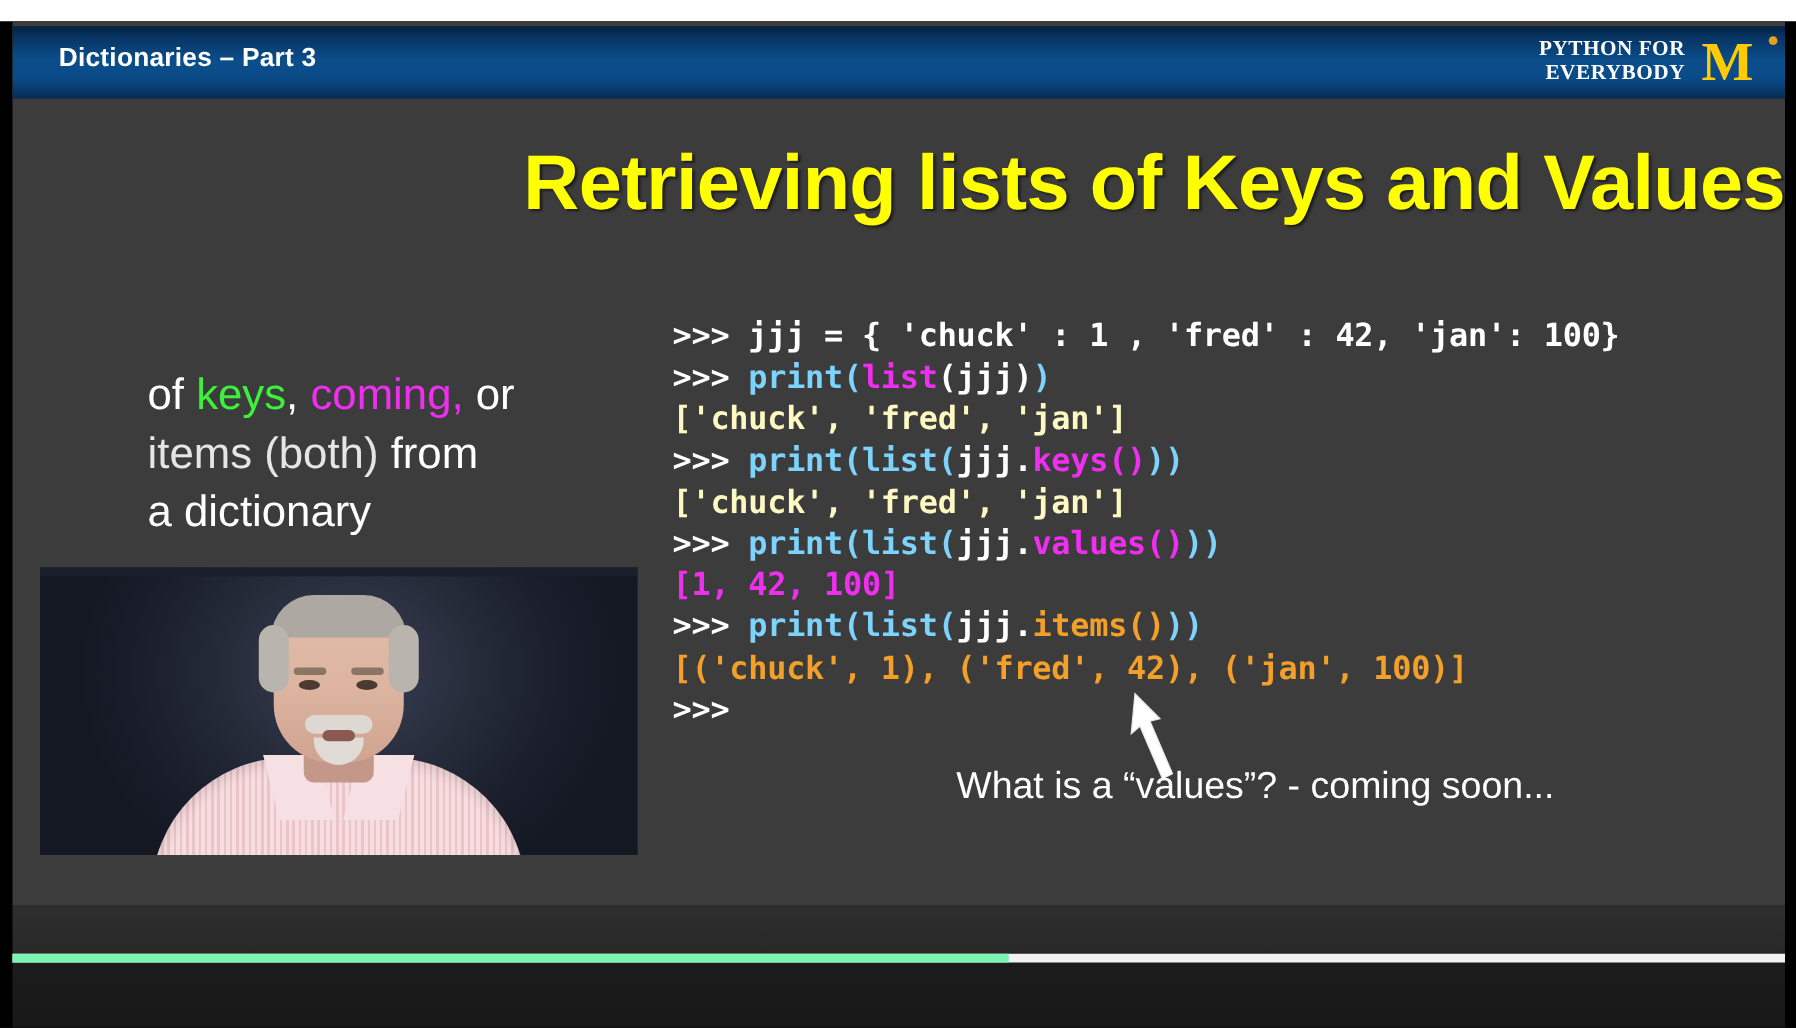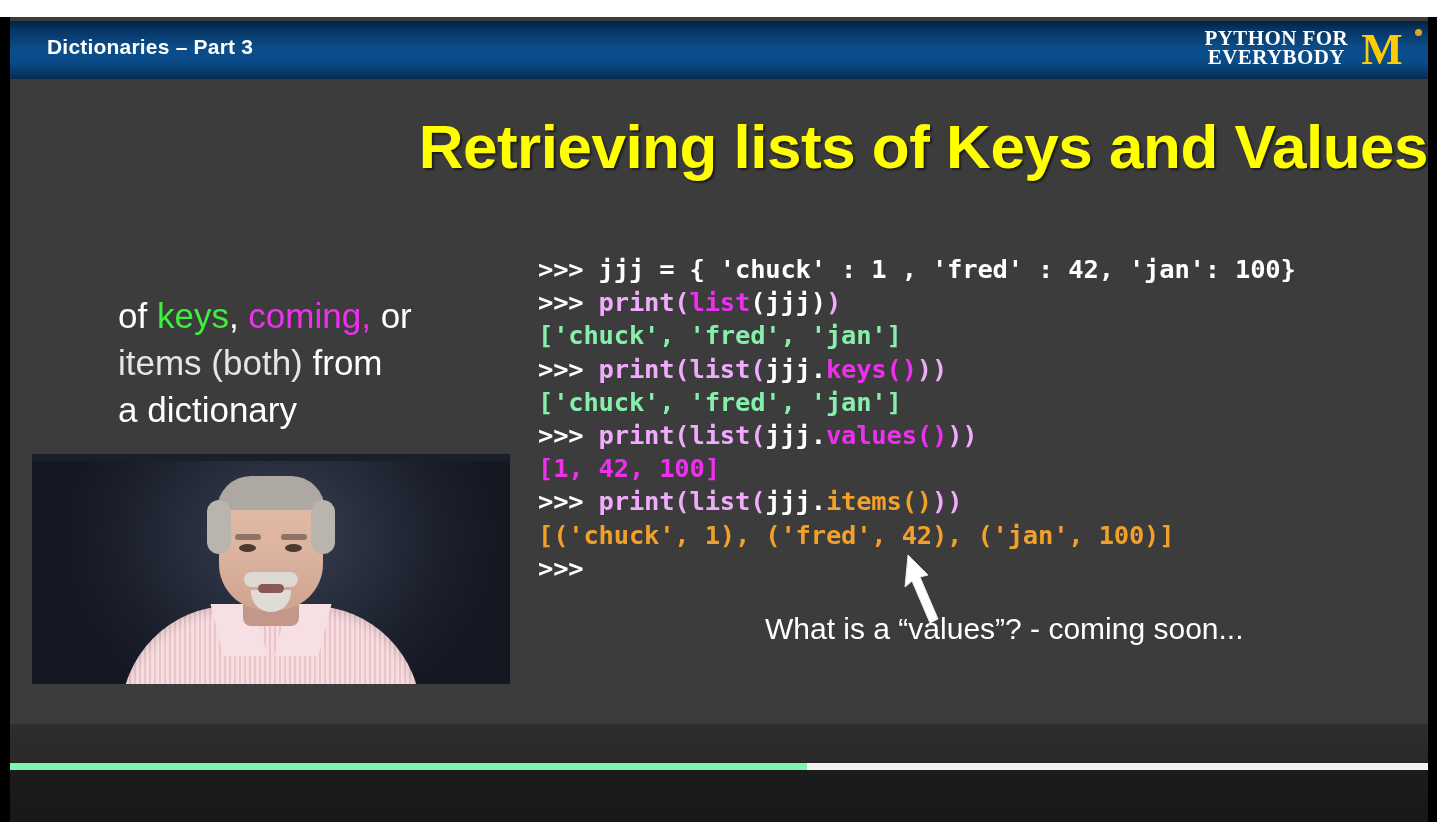--- a/index.html
+++ b/index.html
@@ -47,25 +47,25 @@
     left: 37px; top: 14px;
     font-size: 21px;
     font-weight: bold;
     color: #ffffff;
     letter-spacing: 0.2px;
     white-space: nowrap;
   }
   .brand-block {
     position: absolute;
     right: 80px; top: 8px;
-    text-align: center;
+    text-align: right;
     font-family: "Liberation Serif", serif;
     color: #ffffff;
     font-weight: bold;
-    font-size: 21px;
+    font-size: 17px;
     line-height: 19px;
     letter-spacing: 0.4px;
   }
   .brand-line { display: block; white-space: nowrap; }
   .m-logo {
     position: absolute;
     right: 22px; top: 10px;
     width: 48px; height: 40px;
     color: #ffcb05;
     font-family: "Liberation Serif", serif;
@@ -206,23 +206,23 @@
     left: 528px; top: 236px;
     font-family: "DejaVu Sans Mono", "Liberation Mono", monospace;
     font-size: 25.5px;
     line-height: 33.2px;
     font-weight: bold;
     color: #ffffff;
     white-space: pre;
     letter-spacing: -0.2px;
   }
   .k-white   { color: #ffffff; }
-  .k-yellow  { color: #f0abfc; text-align: center; }
+  .k-yellow  { color: #7dd3fc; text-align: center; }
   .k-magenta { color: #ef2ff0; }
-  .k-green   { color: #86efac; }
+  .k-green   { color: #fef9c3; }
   .k-orange  { color: #f2a02a; }
   
   .arrow-svg {
     position: absolute;
     left: 884px; top: 528px;
     width: 80px; height: 82px;
   }
   .caption {
     position: absolute;
     left: 755px; top: 595px;

